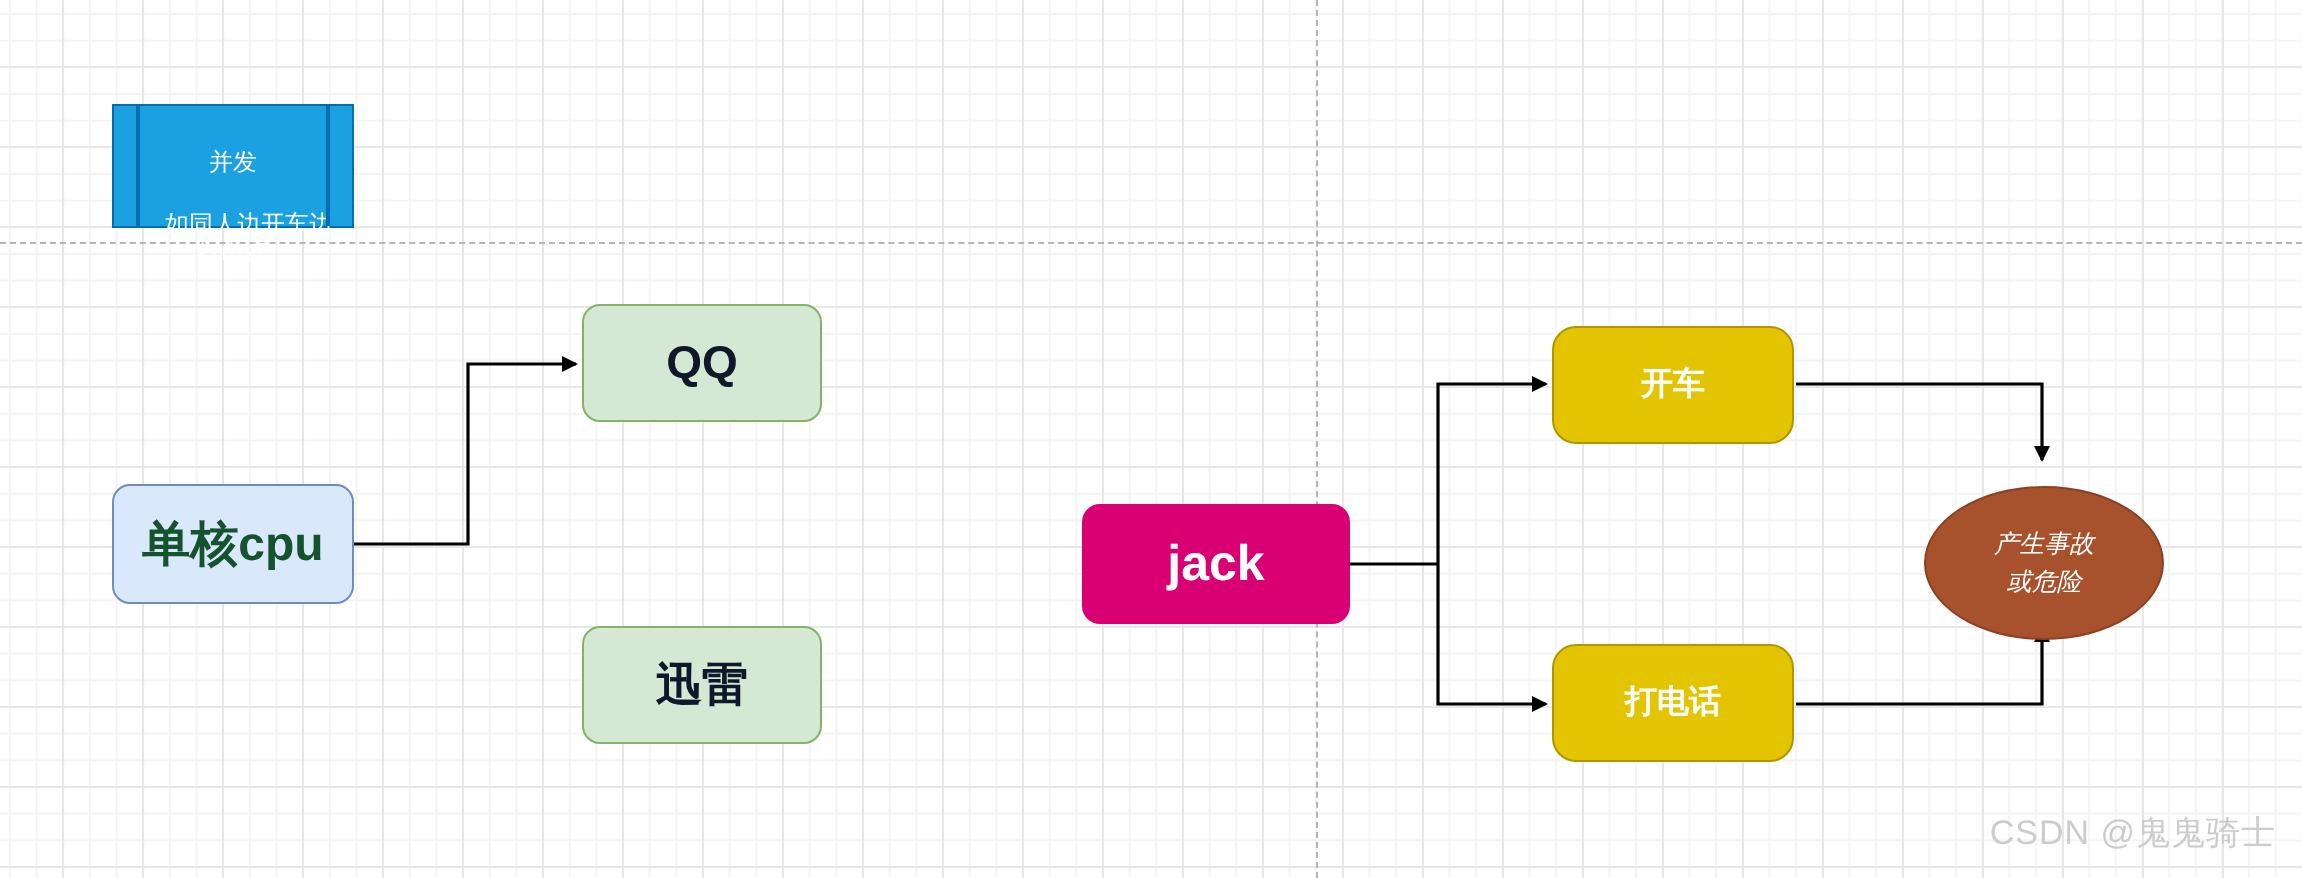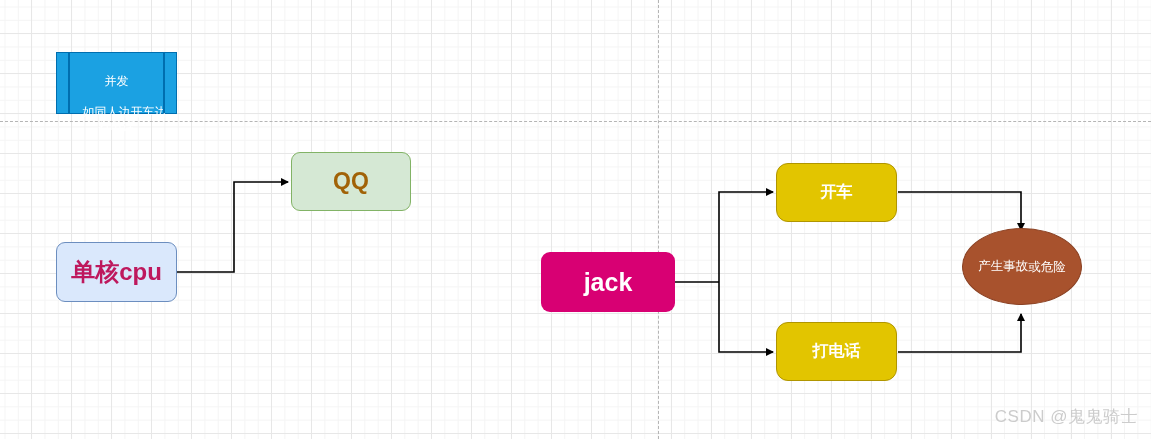--- a/index.html
+++ b/index.html
@@ -49,48 +49,48 @@
     position: absolute; top: 0; bottom: 0; width: 2px; background: #006eaf;
   }
   .note .bar.left  { left: 11px; }
   .note .bar.right { right: 11px; }
   .note .note-title { display: block; }
   .note .note-body { display: block; margin-top: 16px; margin-left: 16px; }
 
   .cpu {
     left: 56px; top: 242px; width: 121px; height: 60px;
     background: #dae8fc; border: 1.5px solid #6c8ebf; border-radius: 9px;
-    color: #be185d; font-size: 24px; font-weight: bold;
+    color: #14532d; font-size: 24px; font-weight: bold;
   }
   .green {
     width: 120px; height: 59px;
     background: #d5e8d4; border: 1.5px solid #82b366; border-radius: 9px;
-    color: #a16207; font-size: 23px; font-weight: bold;
+    color: #0f172a; font-size: 23px; font-weight: bold;
   }
   .qq     { left: 291px; top: 152px; }
   .xunlei { left: 291px; top: 313px; }
 
   .jack {
     left: 541px; top: 252px; width: 134px; height: 60px;
     background: #d80073; border-radius: 9px;
     color: #ffffff; font-size: 25px; font-weight: bold;
   }
 
   .yellow {
     width: 121px; height: 59px;
     background: #e2c500; border: 1.5px solid #b09500; border-radius: 12px;
     color: #ffffff; font-size: 16px; font-weight: bold;
   }
   .drive { left: 776px; top: 163px; }
   .phone { left: 776px; top: 322px; }
 
   .ellipse {
-    left: 962px; top: 228px; width: 120px; height: 77px;
+    left: 962px; top: 243px; width: 120px; height: 77px;
     background: #a8522d; border: 1.5px solid #8a4123; border-radius: 50%;
-    color: #ffffff; font-size: 12.5px; flex-direction: row;
+    color: #ffffff; font-size: 12.5px; flex-direction: column; font-style: italic;
   }
   .ellipse .line1 { display: block; }
   .ellipse .line2 { display: block; margin-top: 2px; }
 
   .watermark {
     position: absolute; right: 13px; bottom: 11px;
     color: #cccccc; font-size: 17px; letter-spacing: 0.5px;
   }
 </style>
 </head>
@@ -124,20 +124,23 @@
   </div>
 
   <div class="node cpu">
     <span>单核cpu</span>
   </div>
 
   <div class="node green qq">
     <span>QQ</span>
   </div>
 
+  <div class="node green xunlei">
+    <span>迅雷</span>
+  </div>
 
   <div class="node jack">
     <span>jack</span>
   </div>
 
   <div class="node yellow drive">
     <span>开车</span>
   </div>
 
   <div class="node yellow phone">

